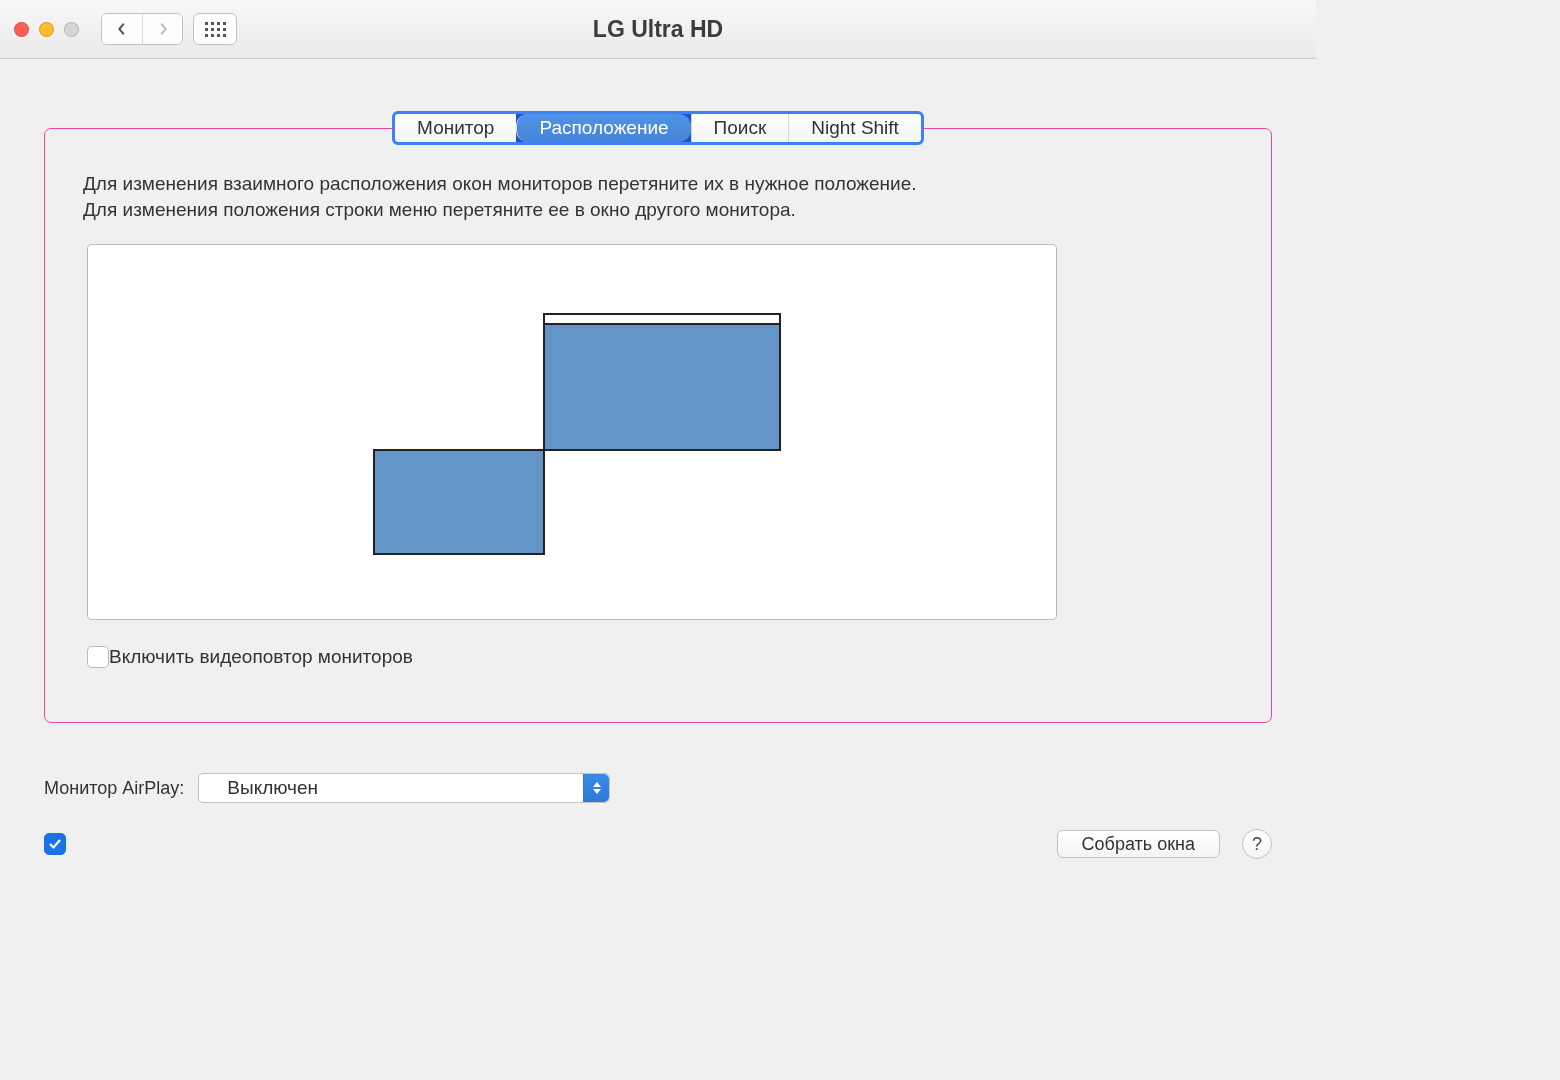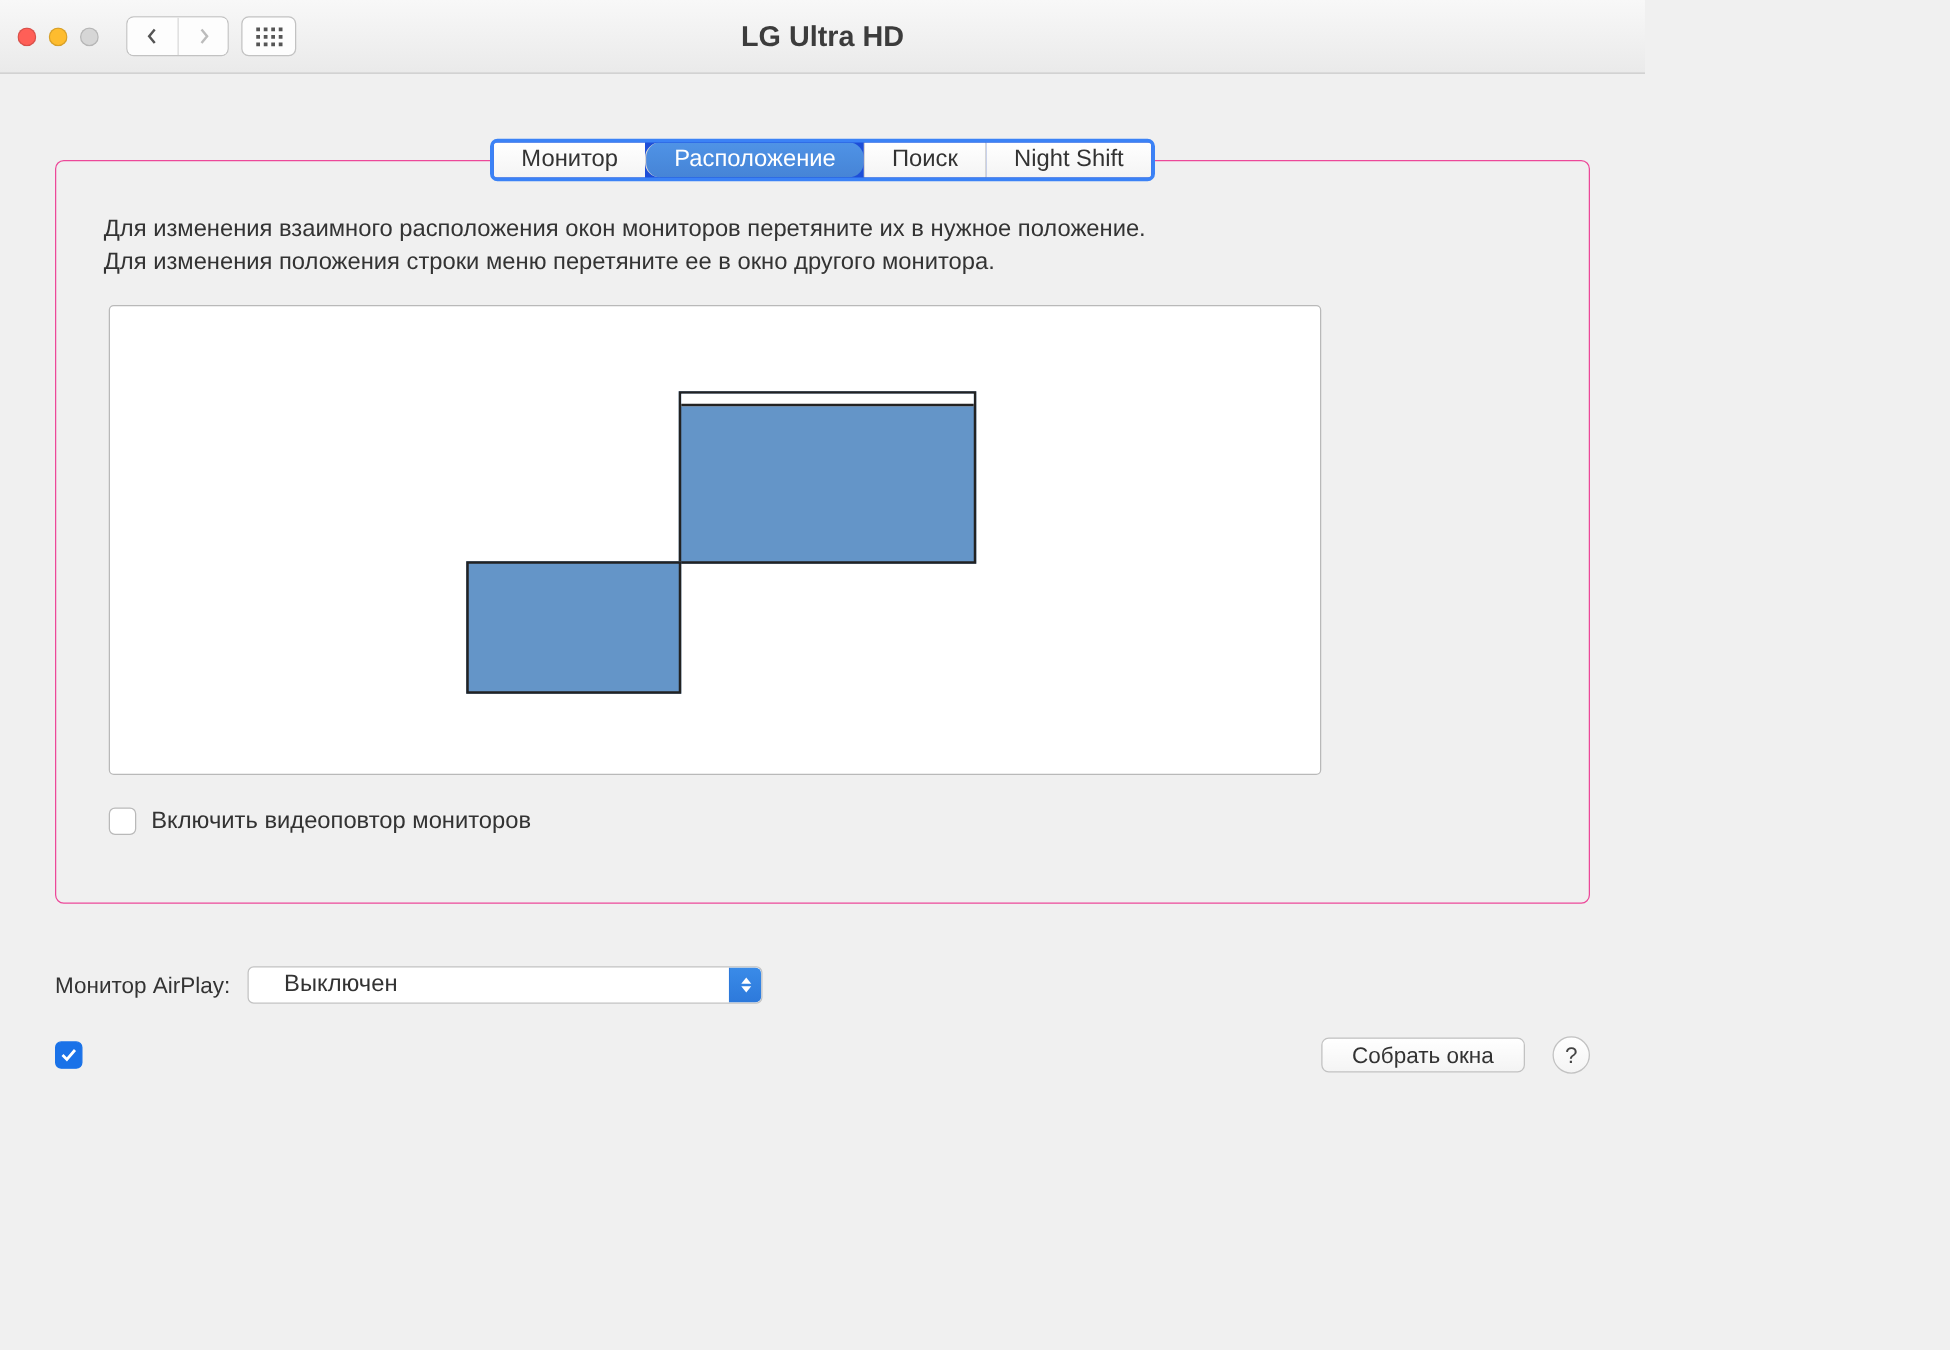--- a/index.html
+++ b/index.html
@@ -110,21 +110,21 @@
       border: 1px solid #b9b9b9;
       background: #fff;
       border-radius: 4px;
       position: relative;
       margin-left: 4px;
     }
     .display-box { position: absolute; background: #6495c8; border: 2px solid #222; }
     .display-primary { left: 455px; top: 68px; width: 238px; height: 138px; }
     .display-primary .menubar { position: absolute; top: 0; left: 0; right: 0; height: 10px; background: #fff; border-bottom: 2px solid #222; }
     .display-secondary { left: 285px; top: 204px; width: 172px; height: 106px; }
-    .mirror-row { display: flex; align-items: center; gap: 12px; margin-top: 26px; margin-left: 4px; }
+    .mirror-row { display: flex; align-items: center; margin-top: 26px; margin-left: 4px; }
     .mac-checkbox {
       width: 22px; height: 22px; border-radius: 5px;
       border: 1px solid #b9b9b9; background: #fff;
       display: inline-flex; align-items: center; justify-content: center;
       flex-shrink: 0;
     }
     .mac-checkbox.checked { background: #1a72e8; border-color: #1a72e8; }
     .mac-checkbox.checked svg { display: block; }
     .mac-checkbox svg { display: none; width: 14px; height: 14px; }
     .mirror-label, .menubarcheck-label { font-size: 19px; color: #333; }

